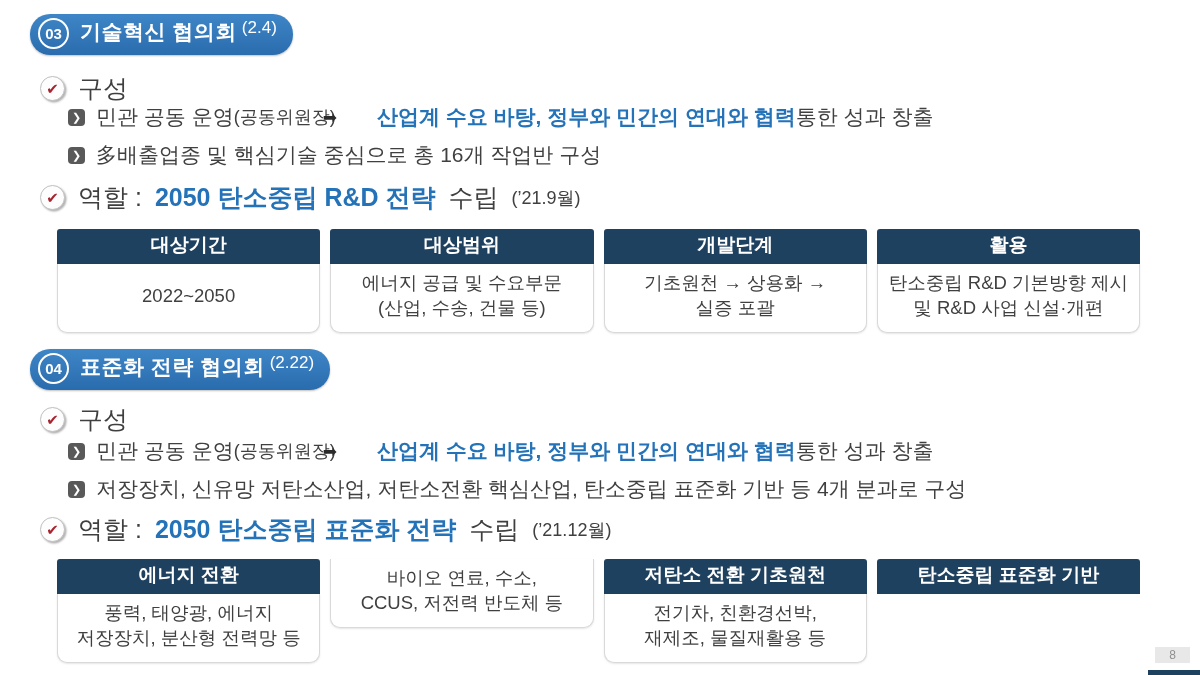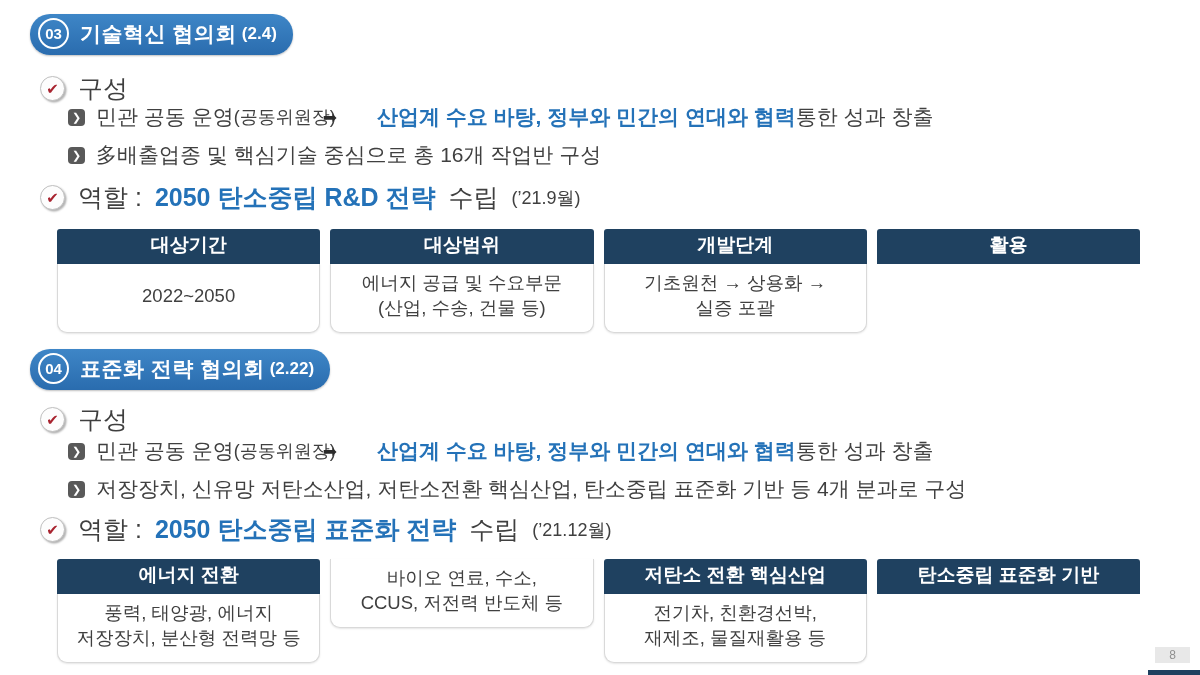--- a/index.html
+++ b/index.html
@@ -3,32 +3,32 @@
 <meta charset="utf-8">
 <style>
   html,body{margin:0;padding:0;}
   body{
     width:1200px;height:675px;position:relative;overflow:hidden;
     background:#ffffff;color:#404040;
     font-family:"Liberation Sans","DejaVu Sans",sans-serif;
   }
   
   .badge{
-    position:absolute;left:30px;display:flex;align-items:center;gap:11px;
+    position:absolute;left:30px;display:flex;gap:11px;
     background:linear-gradient(180deg,#3e86c7 0%,#2a6cae 100%);
     border-radius:20px;padding:4px 16px 6px 8px;color:#fff;
     box-shadow:0 1px 2px rgba(0,0,0,.25);white-space:nowrap;
   }
   .badge-circle{
     width:27px;height:27px;border-radius:50%;border:2px solid #fff;
     display:flex;align-items:center;justify-content:center;
     font-size:15px;font-weight:bold;flex:0 0 auto;
   }
   .badge-title{font-size:21px;font-weight:bold;letter-spacing:.5px;}
-  .badge-date{font-size:17px;font-weight:bold;margin-left:-6px;}
+  .badge-date{font-size:17px;font-weight:normal;margin-left:-6px;}
   
   .heading-row{
     position:absolute;left:40px;display:flex;align-items:center;gap:13px;
     font-size:25px;color:#3f3f3f;white-space:nowrap;
   }
   .check-icon{
     width:23px;height:23px;border-radius:50%;background:#fdfdfd;
     border:1px solid #c0c0c0;box-shadow:1.5px 1.5px 2px rgba(0,0,0,.3);
     display:flex;align-items:center;justify-content:center;
     color:#a8232f;font-size:15px;font-weight:bold;flex:0 0 auto;
@@ -128,20 +128,24 @@
   </div>
   <div class="tcol">
     <div class="thead">개발단계</div>
     <div class="tbody">
       <span>기초원천 → 상용화 →</span>
       <span>실증 포괄</span>
     </div>
   </div>
   <div class="tcol">
     <div class="thead">활용</div>
+    <div class="tbody">
+      <span>탄소중립 R&amp;D 기본방향 제시</span>
+      <span>및 R&amp;D 사업 신설·개편</span>
+    </div>
   </div>
 </div>
 
 <div class="badge" style="top:349px">
   <span class="badge-circle">04</span>
   <span class="badge-title">표준화 전략 협의회</span>
   <span class="badge-date">(2.22)</span>
 </div>
 
 <div class="heading-row" style="top:403px">
@@ -179,21 +183,21 @@
       <span>저장장치, 분산형 전력망 등</span>
     </div>
   </div>
   <div class="tcol">
     <div class="tbody">
       <span>바이오 연료, 수소,</span>
       <span>CCUS, 저전력 반도체 등</span>
     </div>
   </div>
   <div class="tcol">
-    <div class="thead">저탄소 전환 핵심산업</div>
+    <div class="thead">저탄소 전환 기초원천</div>
     <div class="tbody">
       <span>전기차, 친환경선박,</span>
       <span>재제조, 물질재활용 등</span>
     </div>
   </div>
   <div class="tcol">
     <div class="thead">탄소중립 표준화 기반</div>
   </div>
 </div>
 

